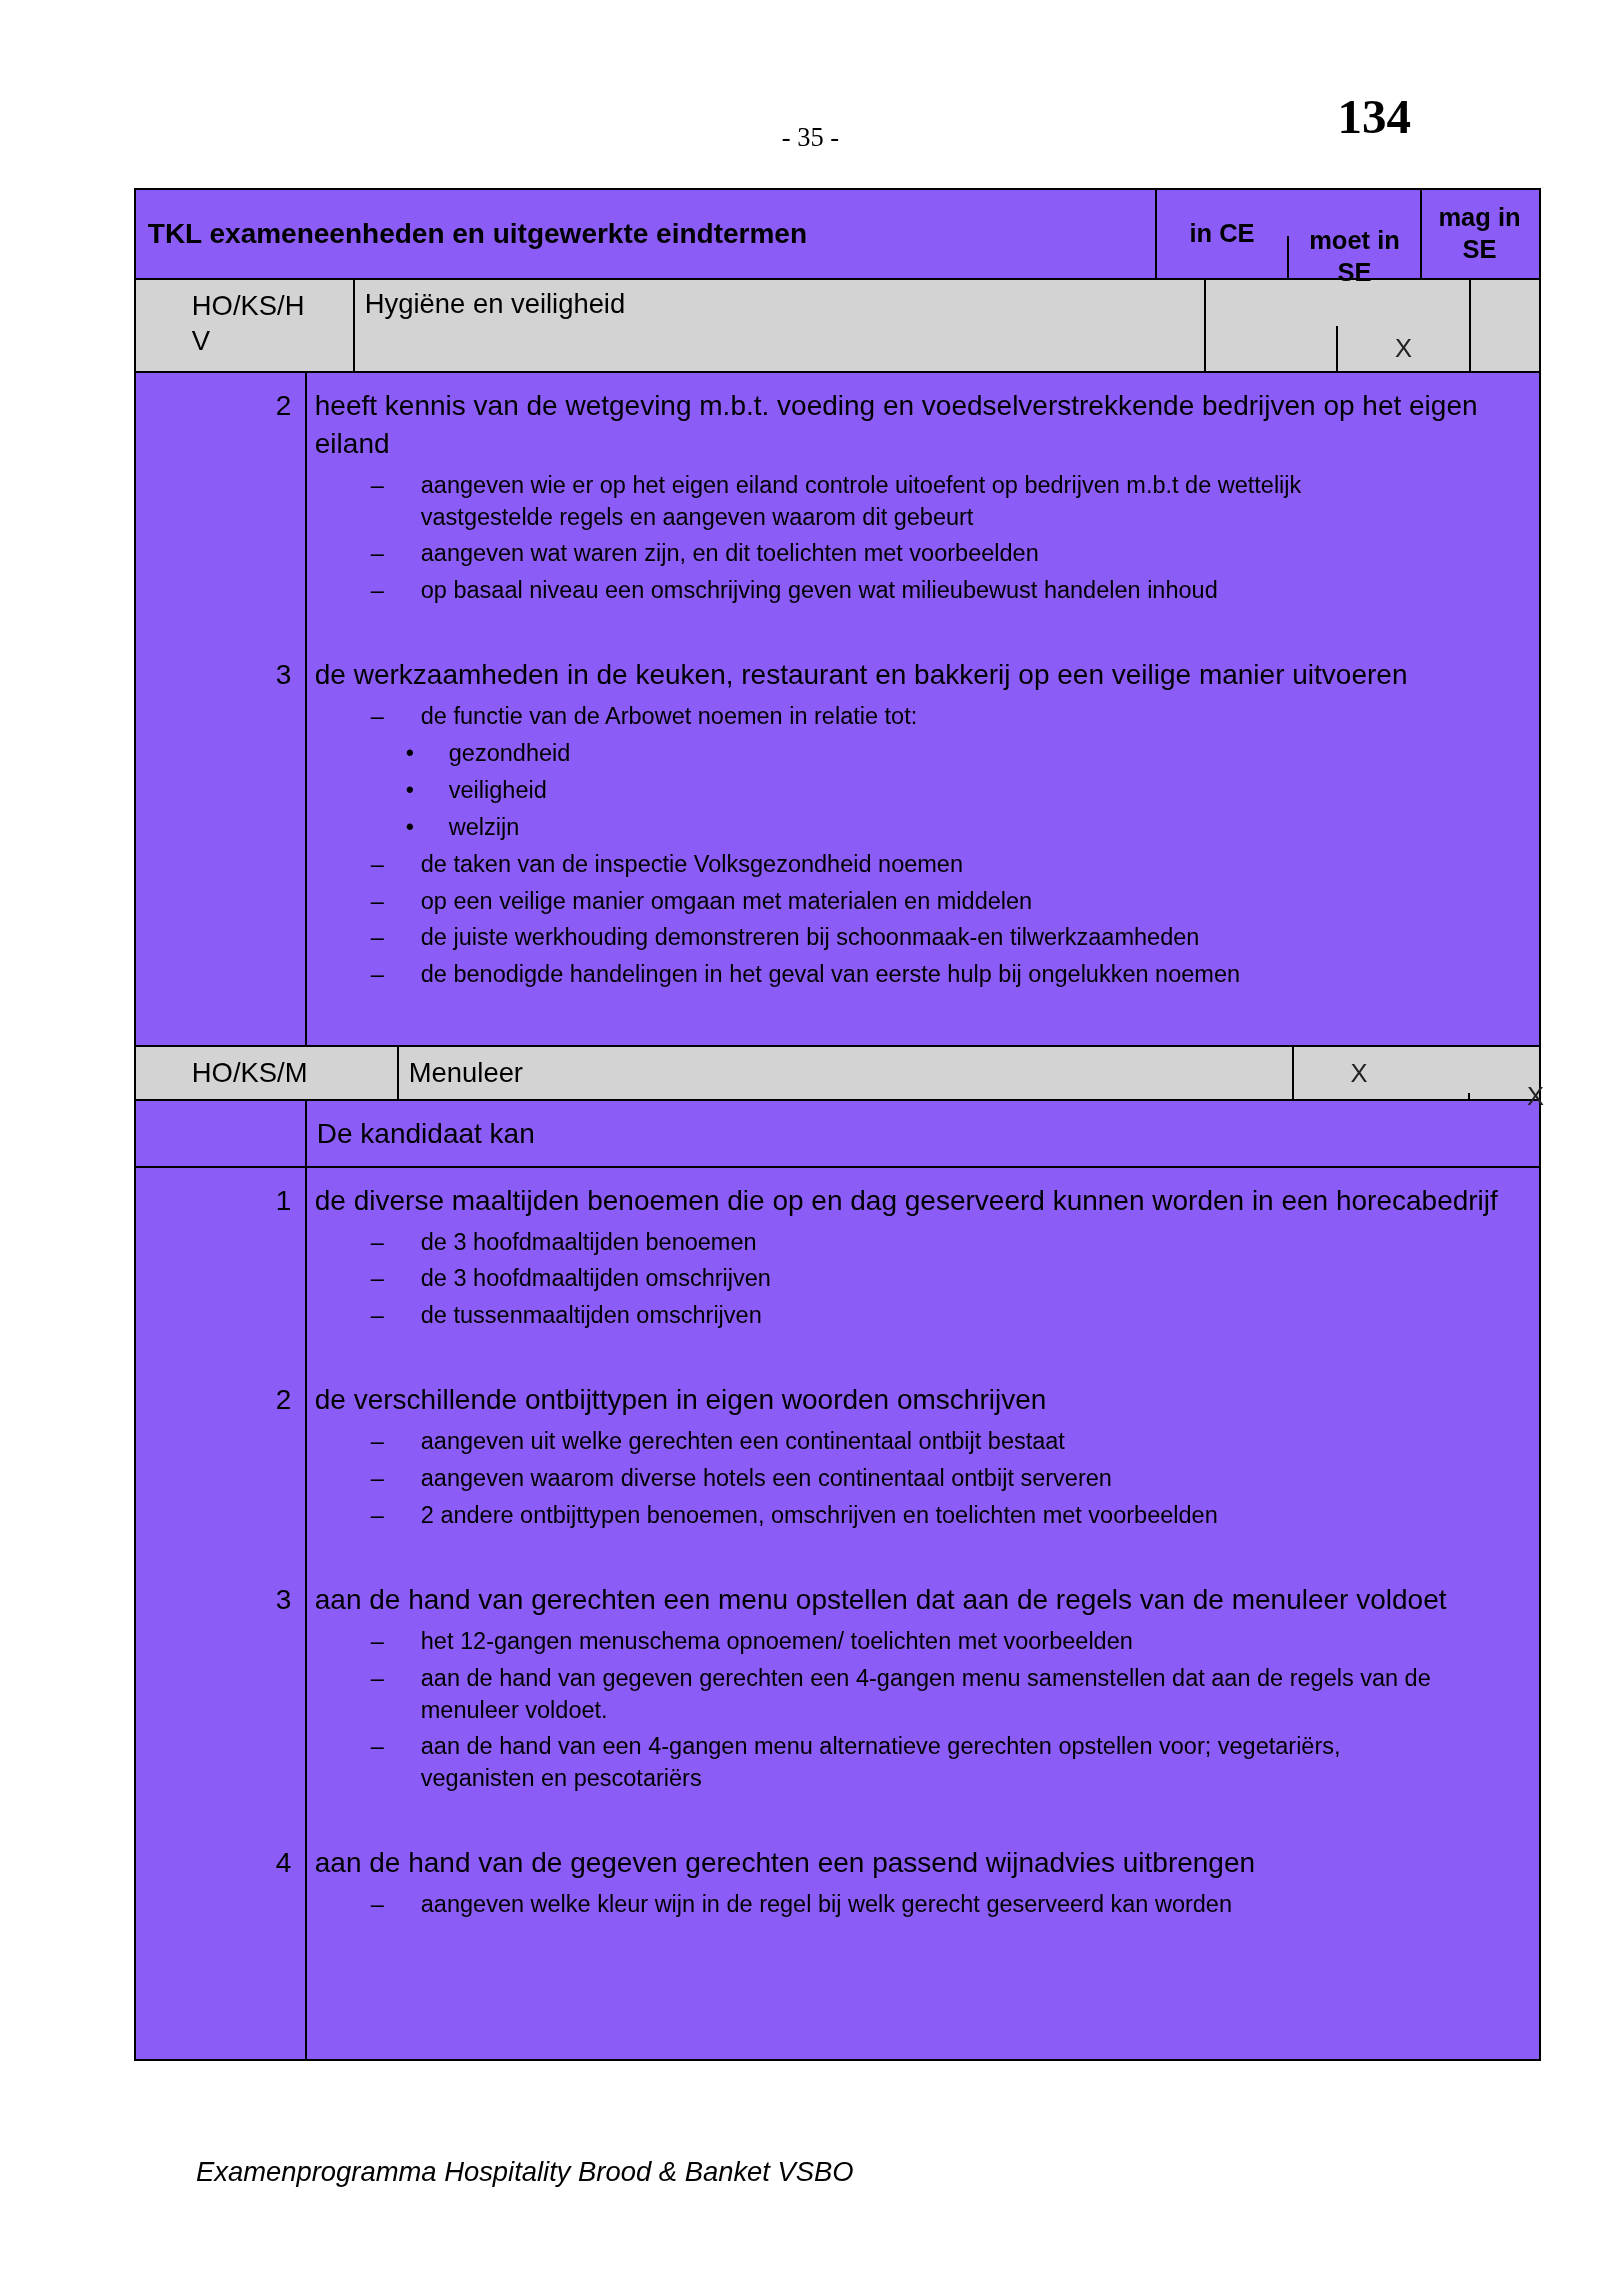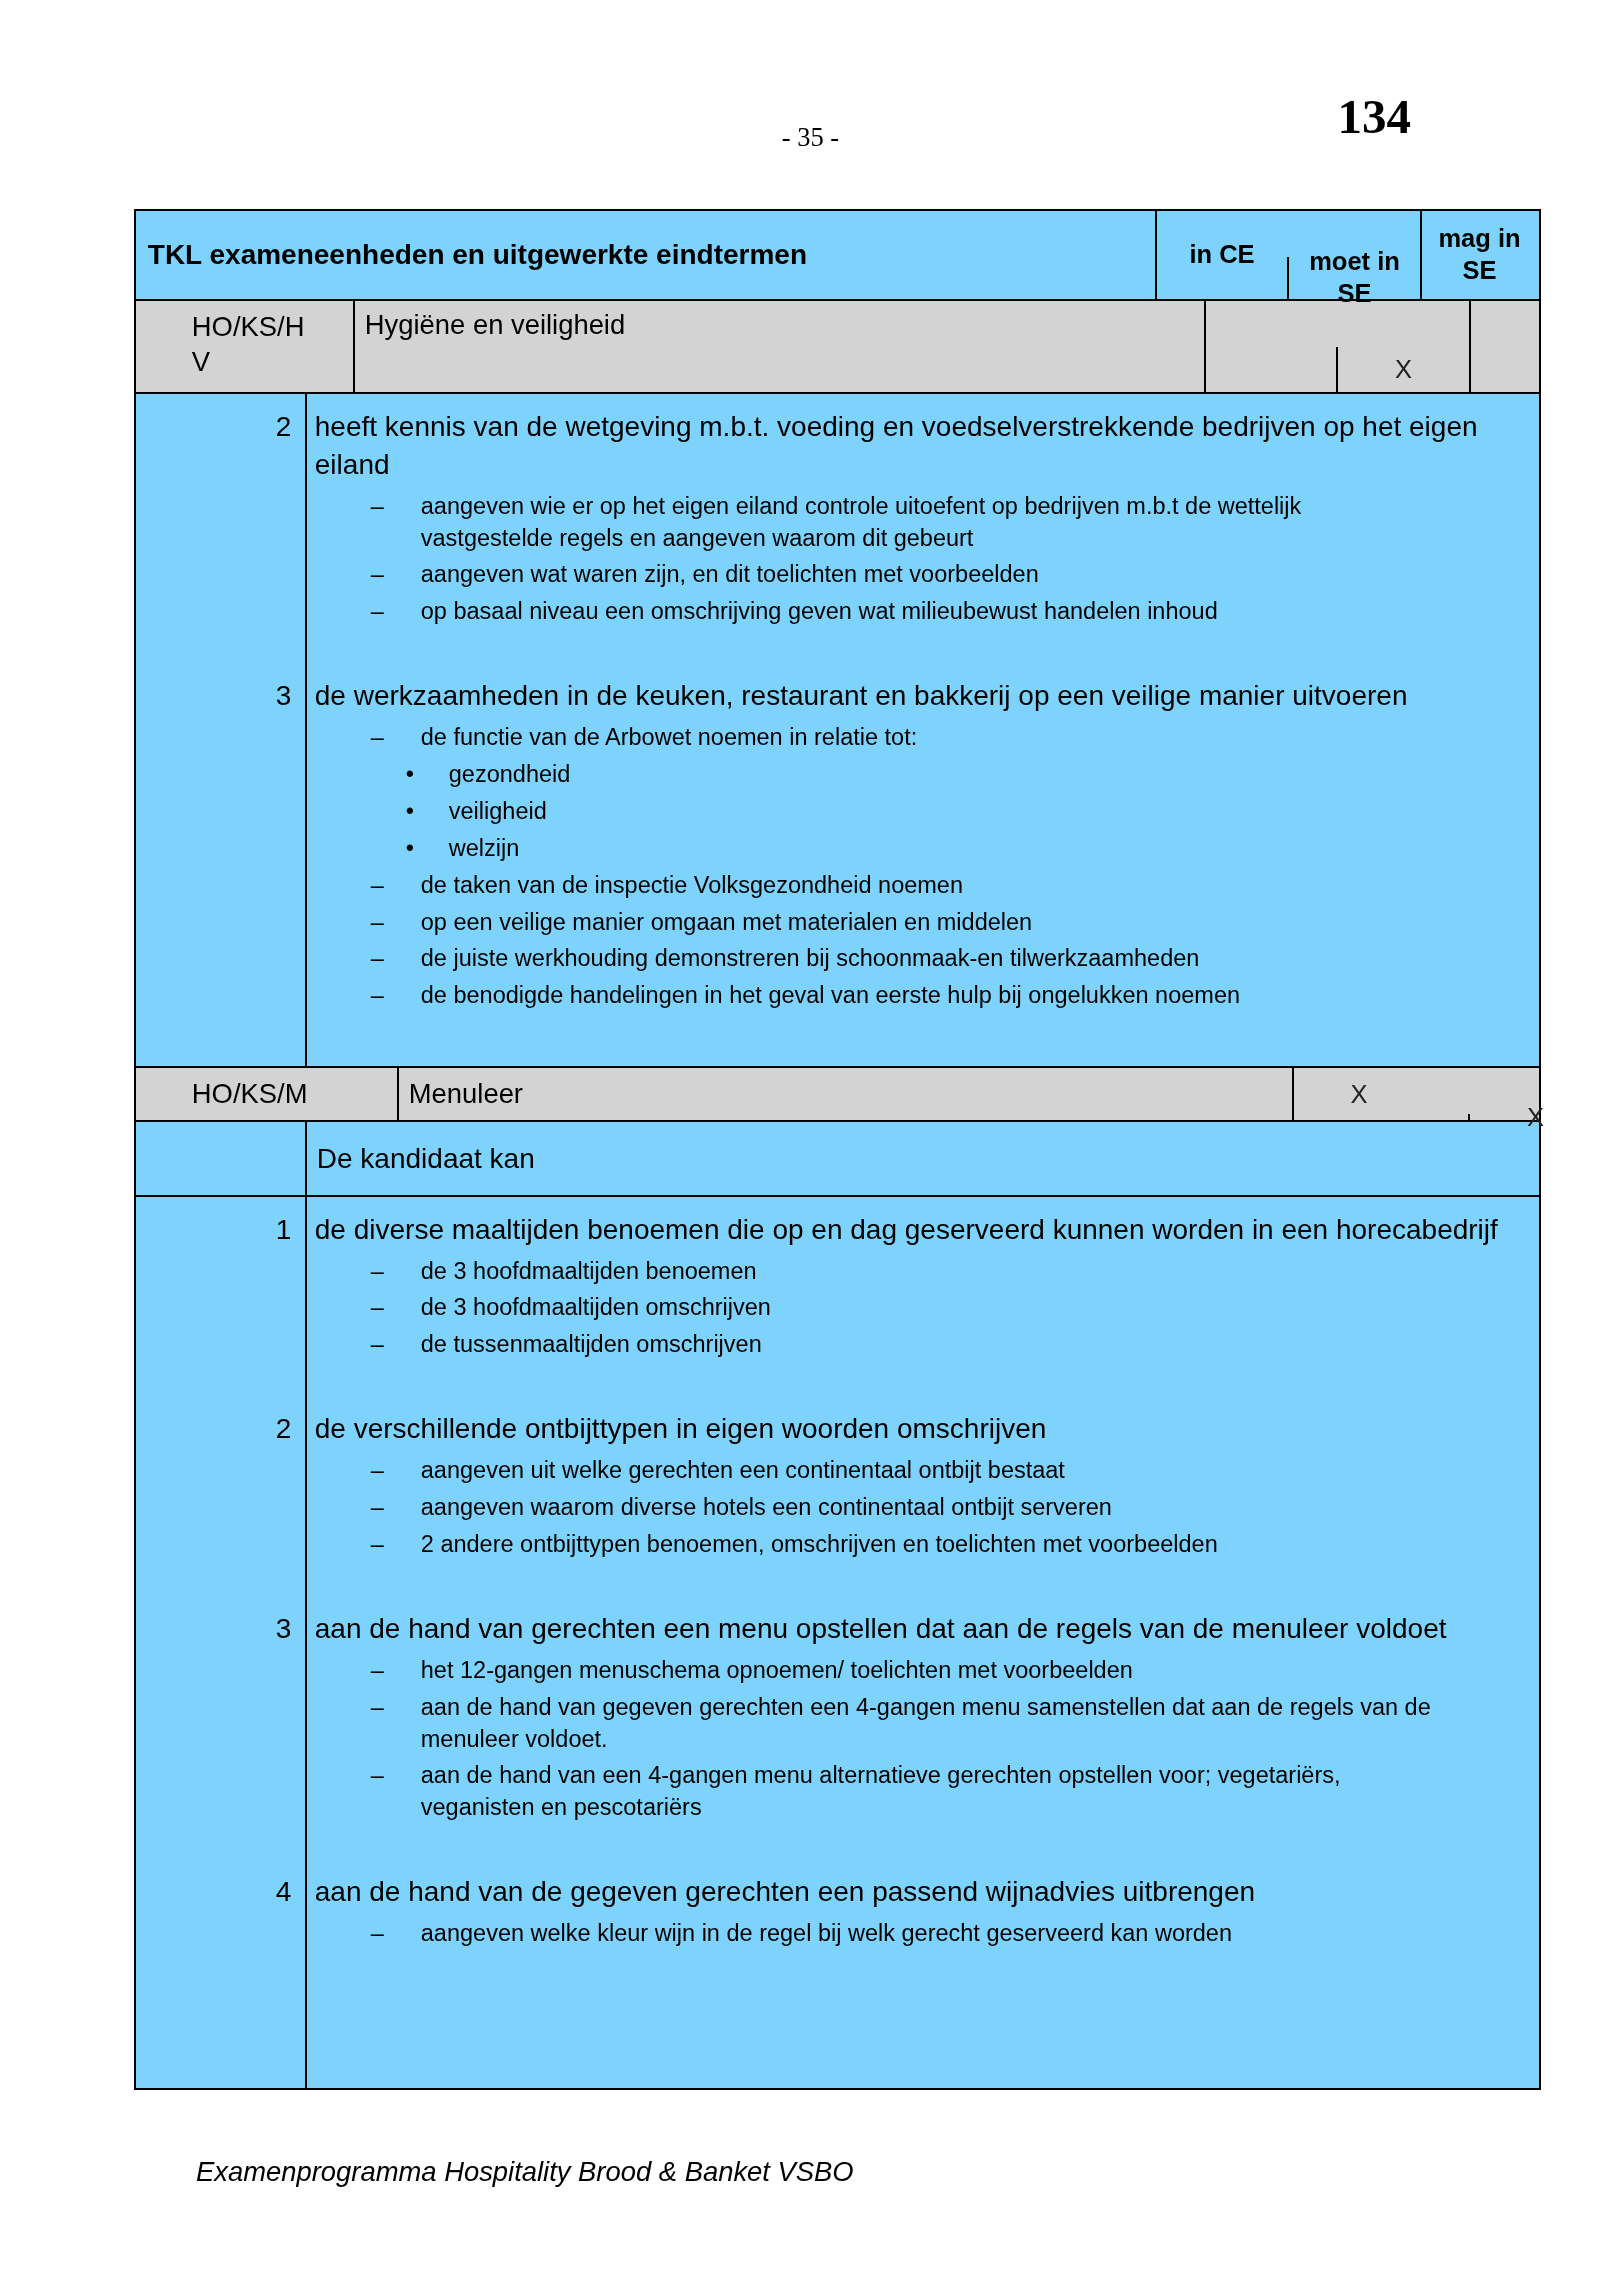--- a/index.html
+++ b/index.html
@@ -27,24 +27,24 @@
     position: absolute;
     top: 92px; right: 210px;
     font-family: "Liberation Serif", serif;
     font-size: 49px;
     font-weight: bold;
     line-height: 1;
   }
   
   .tbl {
     position: absolute;
-    top: 209px; left: 134px;
+    top: 188px; left: 134px;
     width: 1407px;
     border: 2.9px solid #000;
-    background: #7dd3fc;
+    background: #8b5cf6;
   }
   .row { display: flex; width: 100%; }
   .cell { flex: 0 0 auto; }
   .bl { border-left: 2px solid #000; }
 
   
   .row-head { height: 90px; border-bottom: 2px solid #000; }
   .row-head .c-title {
     width: 1019px;
     display: flex; align-items: center;
@@ -65,21 +65,21 @@
   .row-unit .c-code { width: 169px; padding: 7.8px 5.9px 0 7.8px; font-size: 27.4px; line-height: 1.3; margin-left: 48px; }
   .row-unit .c-name { width: 851px; padding: 7.8px 0 0 9.8px; font-size: 27.4px; }
   .row-unit .c-x { display: flex; align-items: center; justify-content: center; font-size: 25.5px; color: #222; }
   .row-unit.tall  { height: 93px; }
   .row-unit.short { height: 54px; gap: 44px; }
   .row-unit.short .c-code, .row-unit.short .c-name { padding-top: 0; display: flex; align-items: center; }
   .row-unit.short .c-code { padding-left: 7.8px; }
   .row-unit.short .c-name { padding-left: 9.8px; }
 
   
-  .row-kandidaat { height: 75px; border-bottom: 2.9px solid #000; }
+  .row-kandidaat { height: 67px; border-bottom: 2.9px solid #000; }
   .row-kandidaat .c-num { width: 171px; border-right: 2px solid #000; }
   .row-kandidaat .c-text {
     flex: 1 1 auto;
     display: flex; align-items: center;
     padding-left: 9.8px;
     font-size: 28px;
   }
 
   
   .row-body { display: flex; flex-direction: column; }

